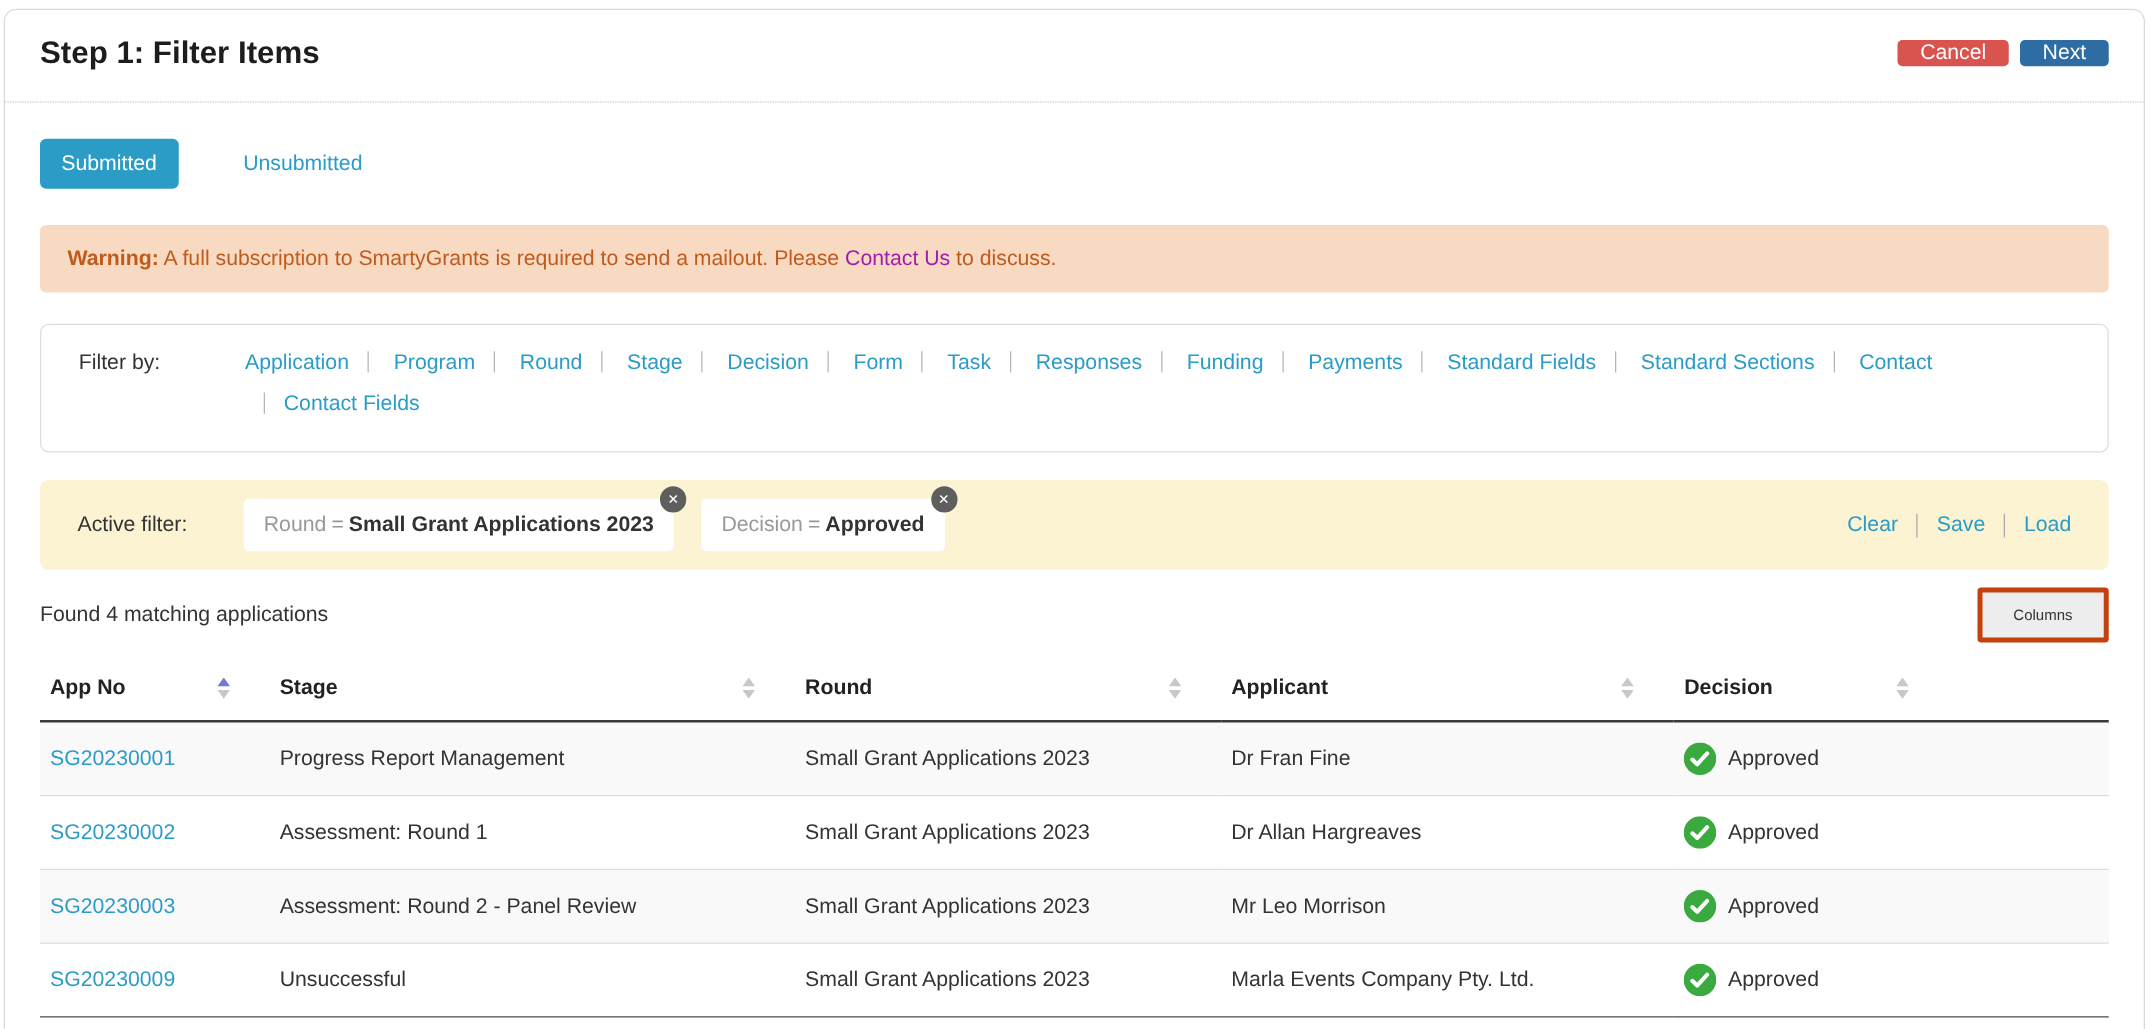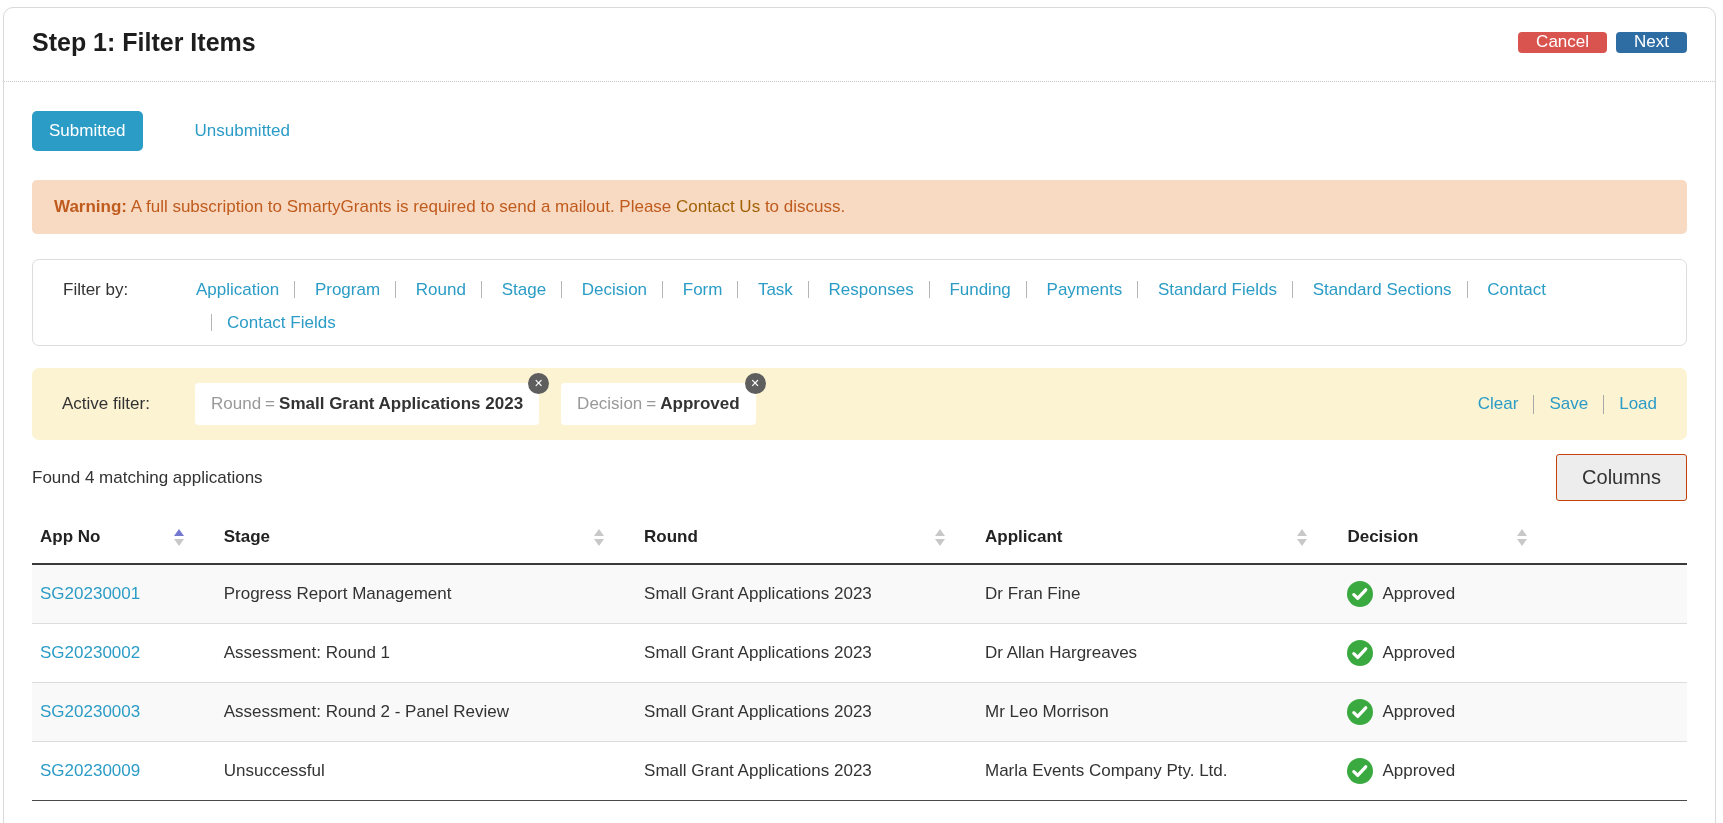--- a/index.html
+++ b/index.html
@@ -33,25 +33,25 @@
     background:#2b9cc6; color:#fff; font-size:17px; padding:10px 17px;
     border-radius:5px; cursor:pointer;
   }
   .tab-link { color:#2b9cc6; font-size:17px; cursor:pointer; }
   
   .warning {
     margin-top:29px; background:#f8d9c2; border-radius:5px;
     padding:16px 22px; font-size:17px; color:#bf5b1d; line-height:1.3;
   }
   .warning .w-prefix { font-weight:bold; }
-  .warning .w-link { color:#a16207; cursor:pointer; }
+  .warning .w-link { color:#a21caf; cursor:pointer; }
   
   .filter-box {
     margin-top:25px; border:1px solid #ddd; border-radius:7px;
-    padding:13px 22px 6px 30px; display:flex; font-size:17px;
+    padding:13px 22px 22px 30px; display:flex; font-size:17px;
   }
   .filter-label { width:133px; flex:none; padding-top:7px; color:#333; }
   .filter-links { flex:1; line-height:1.95; }
   .flink { color:#2b9cc6; cursor:pointer; white-space:nowrap; }
   .fsep {
     display:inline-block; width:0; height:17px; border-left:1px solid #b5b5b5;
     margin:0 15px; vertical-align:-3px;
   }
   
   .active-filter {
@@ -76,22 +76,22 @@
   .af-actions { margin-left:auto; display:flex; align-items:center; gap:15px; }
   .af-link { color:#2b9cc6; cursor:pointer; }
   .af-sep { width:0; height:19px; border-left:1px solid #a8a8a8; }
   
   .results-row {
     margin-top:14px; display:flex; justify-content:space-between;
     align-items:center;
   }
   .summary { font-size:17px; color:#333; }
   .columns-btn {
-    font-family:inherit; background:#ededed; border:1px solid #c2410c;
-    border-radius:3px; padding:11px 25px; font-size:20px; color:#333;
+    font-family:inherit; background:#ededed; border:4px solid #c2410c;
+    border-radius:3px; padding:11px 25px; font-size:12px; color:#333;
     cursor:pointer;
   }
   
   table.results { width:100%; border-collapse:collapse; margin-top:12px; font-size:17px; }
   thead th {
     text-align:left; font-weight:bold; color:#222;
     padding:14px 8px 16px 8px; border-bottom:2px solid #3a3a3a; cursor:pointer;
   }
   .th-inner { display:flex; align-items:center; justify-content:space-between; padding-right:24px; }
   .th-inner.pad-lg { padding-right:152px; }

